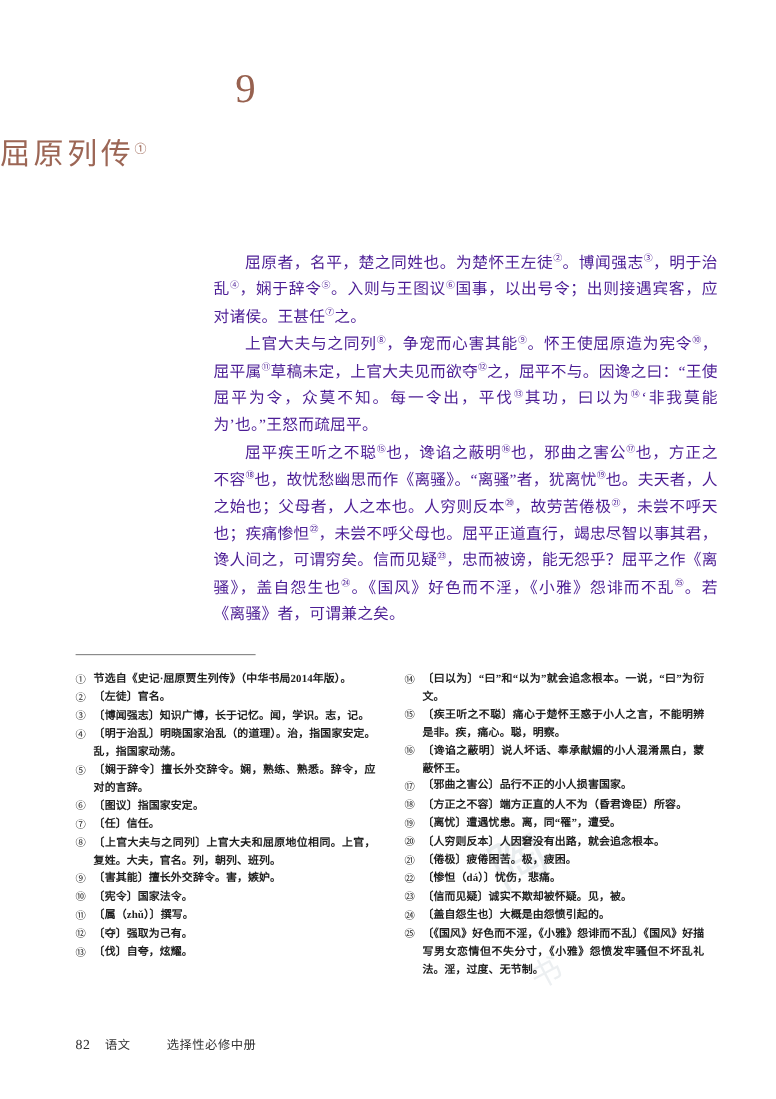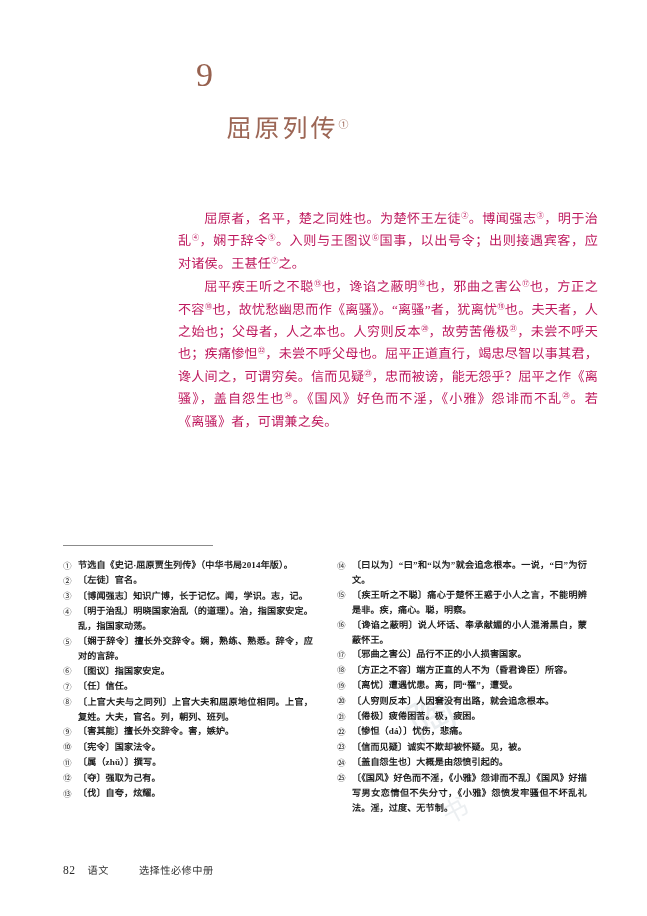--- a/index.html
+++ b/index.html
@@ -61,21 +61,21 @@
     line-height: 1;
     z-index: 2;
   }
 
   
   .title-block {
     position: absolute;
     left: 0;
     top: 108px;
     width: 577px;
-    text-align: center;
+    text-align: left;
     z-index: 2;
   }
   .doc-title {
     display: inline-block;
     font-size: 25px;
     letter-spacing: 3px;
     color: #9c6655;
     font-family: "Liberation Serif", "DejaVu Serif", serif;
     position: relative;
     padding-right: 2px;
@@ -103,21 +103,21 @@
     z-index: 2;
   }
   .body-text p {
     margin: 0 0 1px 0;
     font-size: 13.1px;
     line-height: 22.4px;
     text-indent: 2em;
     text-align: justify;
     text-justify: inter-ideograph;
     letter-spacing: 0.2px;
-    color: #be185d;
+    color: #4c1d95;
     font-family: "Liberation Serif", "DejaVu Serif", serif;
   }
   .body-text sup {
     font-size: 7.5px;
     vertical-align: super;
     line-height: 0;
     letter-spacing: 0;
   }
 
   
@@ -200,20 +200,21 @@
   <div class="chapter-number">9</div>
 
   <div class="title-block">
     <div class="doc-title">
       <span>屈原列传</span><span class="ref">①</span>
     </div>
   </div>
 
   <div class="body-text">
     <p>屈原者，名平，楚之同姓也。为楚怀王左徒<sup>②</sup>。博闻强志<sup>③</sup>，明于治乱<sup>④</sup>，娴于辞令<sup>⑤</sup>。入则与王图议<sup>⑥</sup>国事，以出号令；出则接遇宾客，应对诸侯。王甚任<sup>⑦</sup>之。</p>
+    <p>上官大夫与之同列<sup>⑧</sup>，争宠而心害其能<sup>⑨</sup>。怀王使屈原造为宪令<sup>⑩</sup>，屈平属<sup>⑪</sup>草稿未定，上官大夫见而欲夺<sup>⑫</sup>之，屈平不与。因谗之曰：“王使屈平为令，众莫不知。每一令出，平伐<sup>⑬</sup>其功，曰以为<sup>⑭</sup>‘非我莫能为’也。”王怒而疏屈平。</p>
     <p>屈平疾王听之不聪<sup>⑮</sup>也，谗谄之蔽明<sup>⑯</sup>也，邪曲之害公<sup>⑰</sup>也，方正之不容<sup>⑱</sup>也，故忧愁幽思而作《离骚》。“离骚”者，犹离忧<sup>⑲</sup>也。夫天者，人之始也；父母者，人之本也。人穷则反本<sup>⑳</sup>，故劳苦倦极<sup>㉑</sup>，未尝不呼天也；疾痛惨怛<sup>㉒</sup>，未尝不呼父母也。屈平正道直行，竭忠尽智以事其君，谗人间之，可谓穷矣。信而见疑<sup>㉓</sup>，忠而被谤，能无怨乎？屈平之作《离骚》，盖自怨生也<sup>㉔</sup>。《国风》好色而不淫，《小雅》怨诽而不乱<sup>㉕</sup>。若《离骚》者，可谓兼之矣。</p>
   </div>
 
   <div class="note-rule"></div>
 
   <div class="notes">
     <div class="note-col" id="note-col-left">
         <div class="note">
           <span class="note-marker">①</span>
           <span class="note-body">节选自《史记·屈原贾生列传》（中华书局2014年版）。</span>

